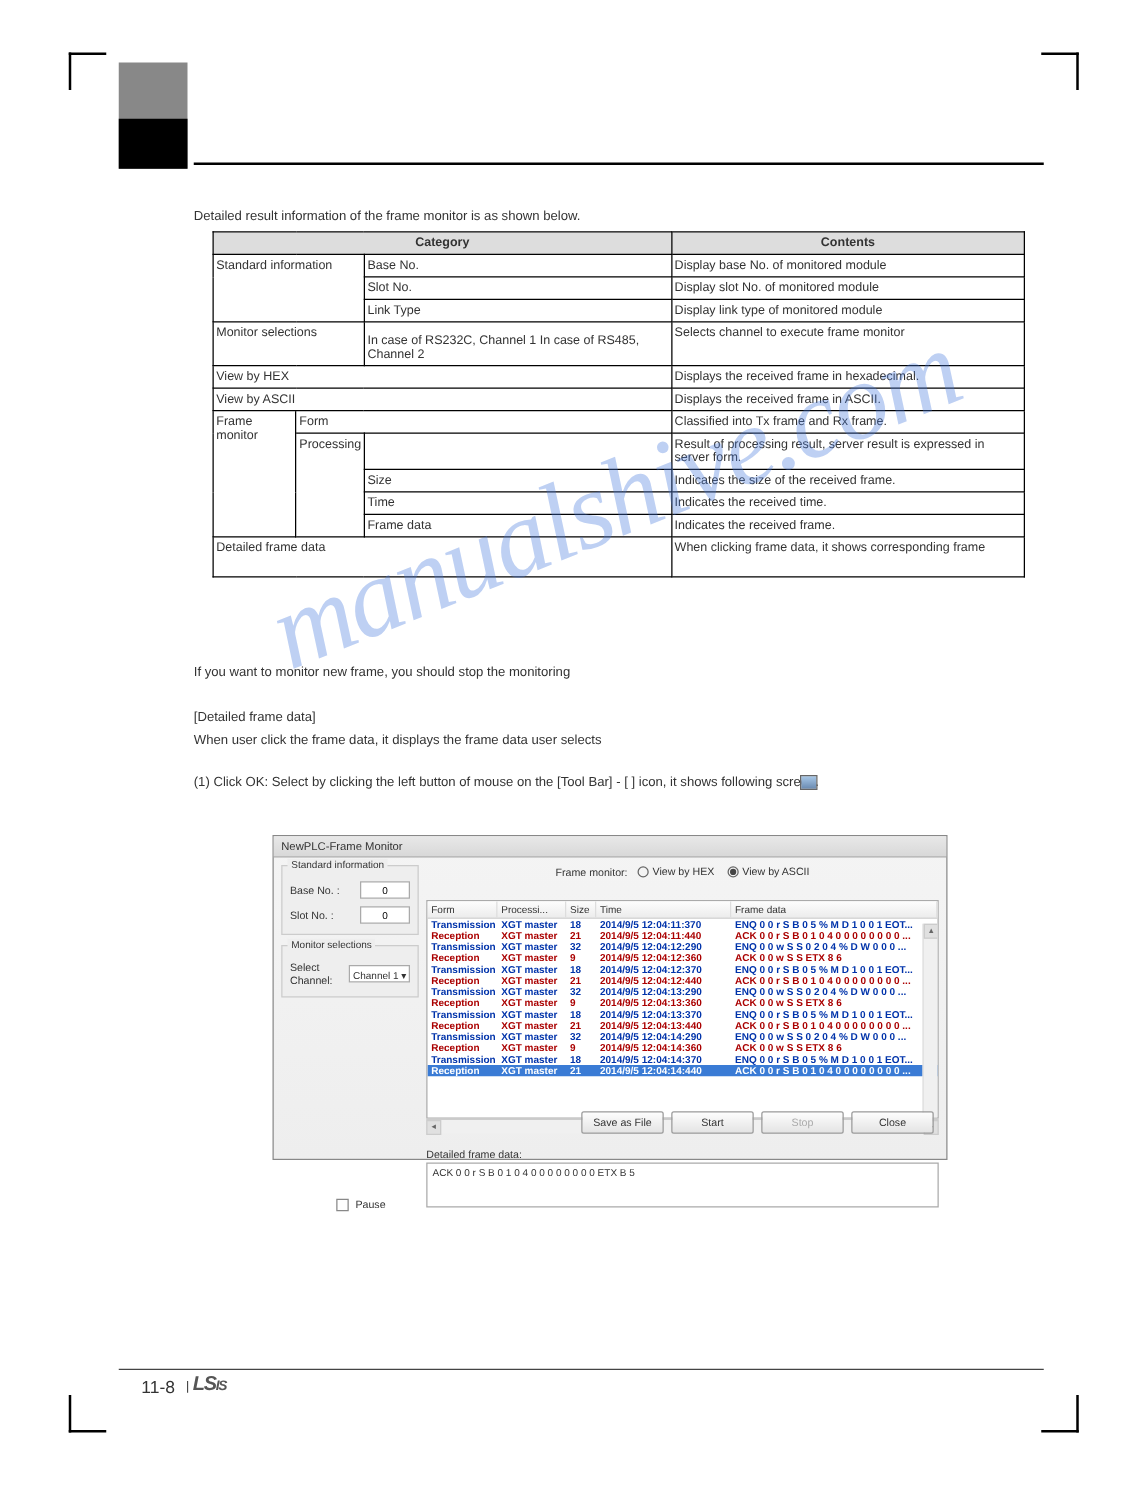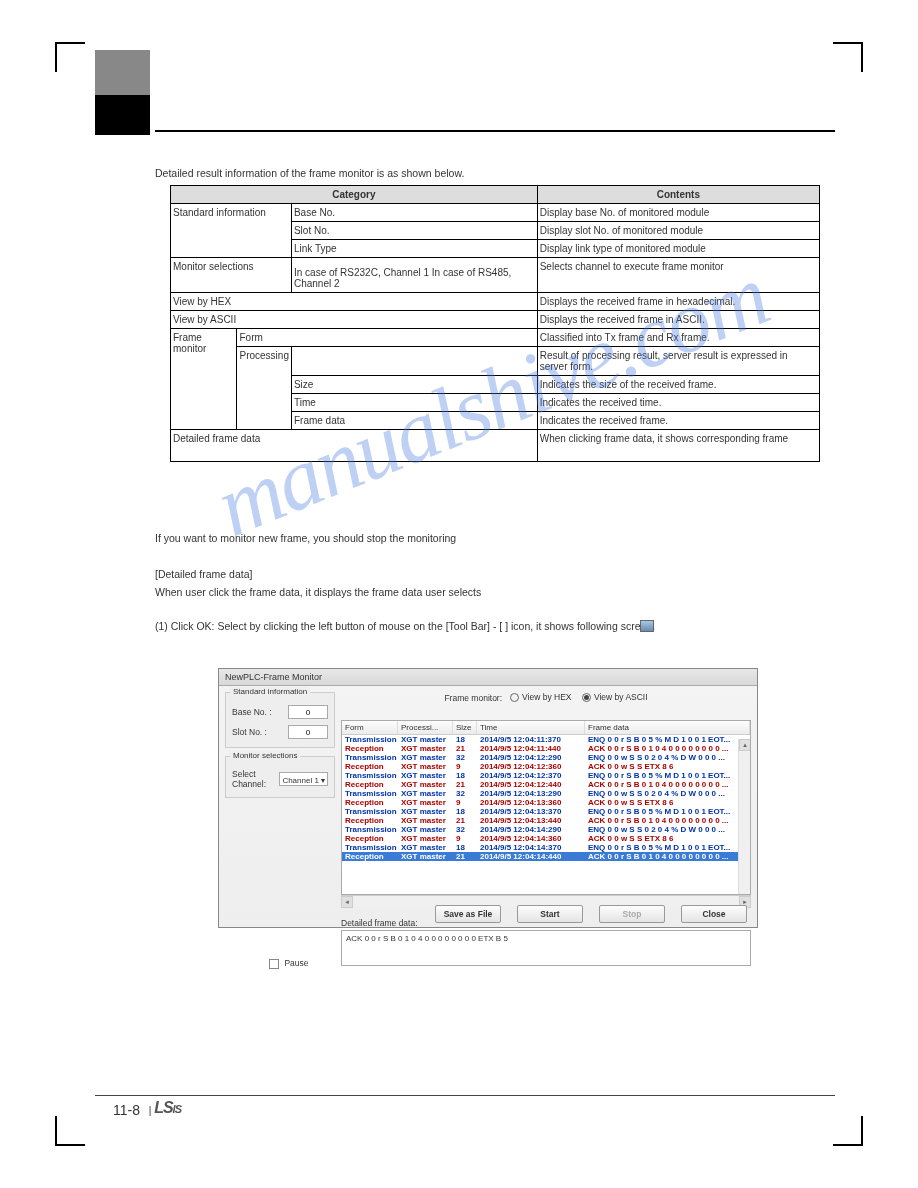--- a/index.html
+++ b/index.html
@@ -41,21 +41,21 @@
   .frame-row div { padding: 0 3px; white-space: nowrap; overflow: hidden; }
   .col-form { width: 56px; }
   .col-proc { width: 55px; }
   .col-size { width: 24px; }
   .col-time { width: 108px; }
   .col-data { flex: 1; }
   .scroll-h { height: 12px; border-top: 1px solid #ccc; background: #f0f0f0; position: relative; }
   .detail-label { margin-top: 11px; font-size: 8.5px; }
   .detail-box { border: 1px solid #aaa; background: #fff; height: 36px; padding: 3px 4px; font-size: 8px; margin-top: 2px; }
   .pause-row { margin-top: 6px; padding-left: 44px; }
-  .ss-buttons { position: absolute; bottom: 4px; right: 10px; display: flex; gap: 16px; font-weight: bold; }
+  .ss-buttons { position: absolute; bottom: 20px; right: 10px; display: flex; gap: 6px; }
   .ss-btn { width: 66px; height: 18px; border: 1px solid #999; background: linear-gradient(#fdfdfd,#e4e4e4); font-size: 8.5px; text-align: center; line-height: 16px; border-radius: 2px; }
   .ss-btn.disabled { color: #aaa; }
   .footer-bar { position: absolute; top: 1095px; left: 95px; width: 740px; border-top: 1.5px solid #444; padding-top: 3px; }
   .logo { font-family: Arial; font-weight: bold; font-style: italic; font-size: 16px; color: #555; letter-spacing: -1px; }
   .logo .is { font-size: 11px; font-style: italic; vertical-align: baseline; }
   .icon-inline { width: 14px; height: 12px; display: inline-block; vertical-align: middle; border: 1px solid #666; background: linear-gradient(#a8c8e8,#6a8ab0); position: relative; }
   .checkbox { width: 10px; height: 10px; border: 1px solid #888; display: inline-block; vertical-align: middle; margin-right: 3px; background: #fff; }
   .scroll-track-v { position:absolute; right:0; top:18px; bottom:0; width:12px; background:#f0f0f0; border-left:1px solid #ddd; }
   .scroll-arrow { width:12px; height:12px; background:#e0e0e0; border:1px solid #ccc; font-size:7px; text-align:center; line-height:10px; color:#666; }
 </style>

